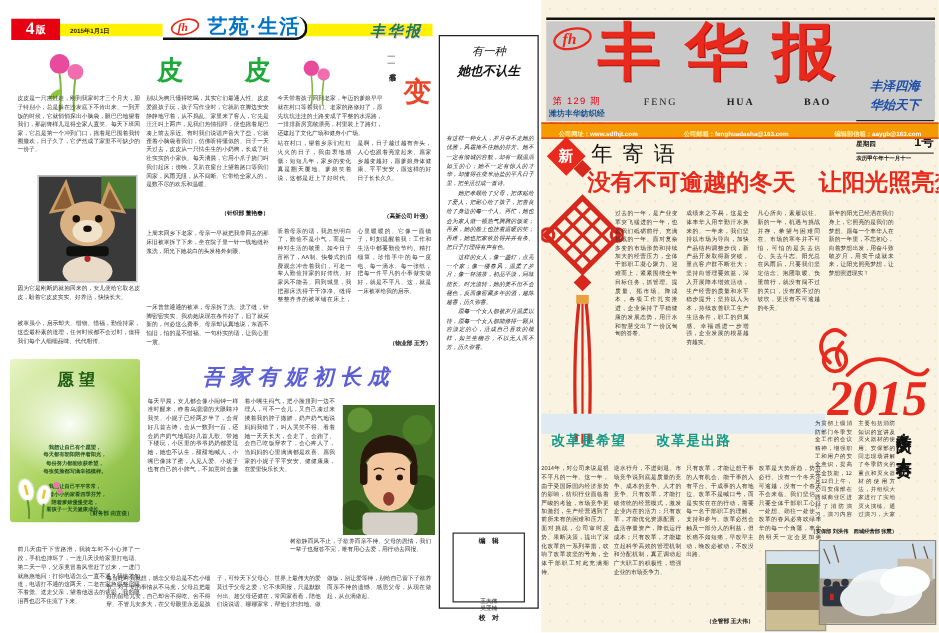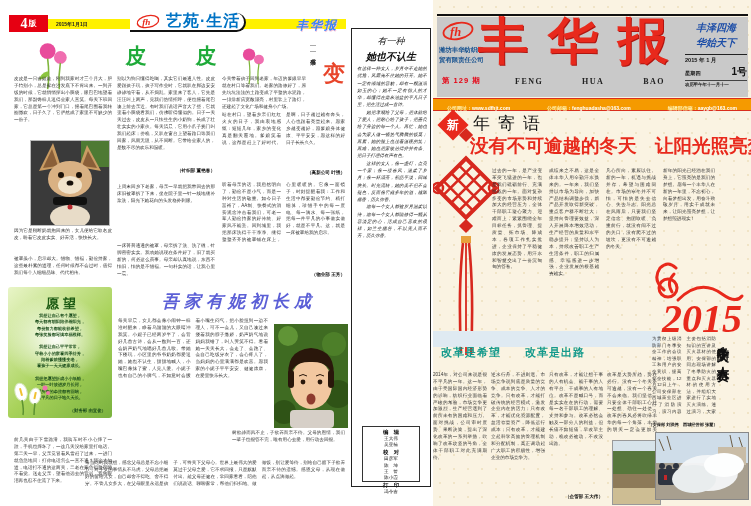--- a/index.html
+++ b/index.html
@@ -4,21 +4,21 @@
 <style>
   html,body{margin:0;padding:0;}
   body{width:751px;height:506px;position:relative;background:#fff;overflow:hidden;
        font-family:"Liberation Sans","DejaVu Sans",sans-serif;}
   .abs{position:absolute;}
   .serif{font-family:"Liberation Serif","DejaVu Serif",serif;}
   .bt{font-size:4.6px;line-height:1.5;color:#333;text-align:justify;word-break:break-all;overflow:hidden;}
   .c2{column-count:2;column-gap:5px;}
   .c3{column-count:3;column-gap:5px;}
   .attr{font-size:4.6px;font-weight:bold;color:#111;text-align:right;}
-  .prel{white-space:pre-line;}
+  .prel{white-space:pre-line;margin-top:42px;}
   .vtext{writing-mode:vertical-rl;text-orientation:upright;}
   .photo{overflow:hidden;}
   .regmark{color:#999;}
   .tab{background:#fff;border:2px solid #111;border-left:0;border-top:0;border-radius:0 14px 14px 0;}
   .creampage{background-color:#faf3e2;
      background-image:radial-gradient(#f0e4c6 0.8px, transparent 0.9px);
      background-size:14px 14px;}
   .graymast{background:#c9c9c9;}
   .orangebar{background:#f59a00;border-top:1.5px solid #d92e1c;border-bottom:1.5px solid #d92e1c;
      display:flex;align-items:center;justify-content:space-between;padding:0 14px;box-sizing:border-box;}
@@ -67,21 +67,21 @@
     <span style="font-size:8px;font-weight:bold;">版</span>
   </div>
   <div class="abs" style="left:56px;top:21px;font-size:5px;color:#222;font-weight:bold;">2015年1月1日</div>
   <div class="abs tab" style="left:130px;top:13px;width:116px;height:19px;display:flex;align-items:center;gap:5px;padding-left:5px;box-sizing:border-box;">
     <svg width="26" height="15" viewBox="0 0 30 18">
       <ellipse cx="15" cy="9" rx="13" ry="7" fill="none" stroke="#e8291c" stroke-width="1.6" transform="rotate(-12 15 9)"></ellipse>
       <text x="8" y="13" font-size="11" font-style="italic" font-weight="bold" fill="#e8291c" font-family="serif">fh</text>
     </svg>
     <span style="color:#0073c4;font-weight:bold;font-size:16px;letter-spacing:1px;text-align:center;">艺苑·生活</span>
   </div>
-  <div class="abs serif" style="left:296px;top:17px;font-size:12px;font-weight:bold;font-style:italic;color:#3b82f6;letter-spacing:2px;text-shadow:0.6px 0.6px 0 #f9c0da;">丰华报</div>
+  <div class="abs serif" style="left:296px;top:17px;font-size:12px;font-weight:bold;font-style:italic;color:#15803d;letter-spacing:2px;text-shadow:0.6px 0.6px 0 #f9c0da;">丰华报</div>
 
   <svg class="abs" style="left:36px;top:42px;" width="36" height="50" viewBox="0 0 34 46">
     <circle cx="11" cy="8" r="7.5" fill="#e84b9b"></circle>
       <circle cx="23" cy="14" r="6" fill="#f06eb0"></circle>
     <path d="M11 15 Q13 30 11 44 M23 19 Q21 32 22 44" stroke="#7fb63c" stroke-width="1.5" fill="none"></path>
     <path d="M11 27 Q4 29 3 35 Q10 34 12 30 Z" fill="#8cc63f"></path>
   </svg>
   <svg class="abs" style="left:240px;top:46px;" width="28" height="42" viewBox="0 0 34 46">
     <circle cx="11" cy="8" r="7.5" fill="#e84b9b"></circle>
       <circle cx="23" cy="14" r="6" fill="#f06eb0"></circle>
@@ -206,29 +206,29 @@
 
   <div class="abs" style="left:4px;top:14px;width:311px;height:2px;background:#111;"></div>
   <div class="abs graymast" style="left:4px;top:17px;width:311px;height:80px;"></div>
 
   <svg class="abs" style="left:8px;top:20px;" width="34" height="22" viewBox="0 0 30 18">
     <ellipse cx="15" cy="9" rx="13" ry="7" fill="none" stroke="#e8291c" stroke-width="1.6" transform="rotate(-12 15 9)"></ellipse>
     <text x="8" y="13" font-size="11" font-style="italic" font-weight="bold" fill="#e8291c" font-family="serif">fh</text>
   </svg>
   <div class="abs prel" style="left:6px;top:45px;width:70px;font-size:6.4px;line-height:1.5;font-weight:bold;color:#14508f;">潍坊丰华纺织经
 贸有限责任公司</div>
-  <div class="abs" style="left:9px;top:76px;font-size:7.5px;font-weight:bold;color:#e60012;letter-spacing:1px;">第 129 期</div>
+  <div class="abs" style="left:9px;top:76px;font-size:7.5px;font-weight:normal;color:#e60012;letter-spacing:1px;">第 129 期</div>
 
   <div class="abs serif" style="left:45px;top:13px;width:190px;display:flex;justify-content:space-between;">
     <span style="font-size:50px;line-height:1.15;font-weight:bold;color:#e8291c;text-shadow:1px 1px 0 #b01510;">丰</span>
     <span style="font-size:50px;line-height:1.15;font-weight:bold;color:#e8291c;text-shadow:1px 1px 0 #b01510;">华</span>
     <span style="font-size:50px;line-height:1.15;font-weight:bold;color:#e8291c;text-shadow:1px 1px 0 #b01510;">报</span>
   </div>
   <div class="abs serif" style="left:50px;top:77px;width:182px;display:flex;justify-content:space-between;">
-    <span style="font-size:8px;font-weight:bold;color:#222;letter-spacing:1.5px;padding-left:32px;">FENG</span>
+    <span style="font-size:8px;font-weight:normal;color:#222;letter-spacing:1.5px;padding-left:32px;">FENG</span>
     <span style="font-size:8px;font-weight:bold;color:#222;letter-spacing:1.5px;">HUA</span>
     <span style="font-size:8px;font-weight:bold;color:#222;letter-spacing:1.5px;">BAO</span>
   </div>
 
   <div class="abs" style="left:252px;top:20px;width:62px;">
     <div class="serif prel" style="font-size:10px;line-height:1.5;font-weight:bold;font-style:italic;color:#1d4ea8;text-align:center;">丰泽四海
 华始天下</div>
     <div style="border-top:1px solid #222;margin-top:4px;padding-top:2px;font-size:5.6px;font-weight:bold;color:#111;">2015 年 1 月</div>
     <div style="display:flex;align-items:baseline;justify-content:space-between;">
       <span style="font-size:5.2px;font-weight:bold;color:#111;">星期四</span>

